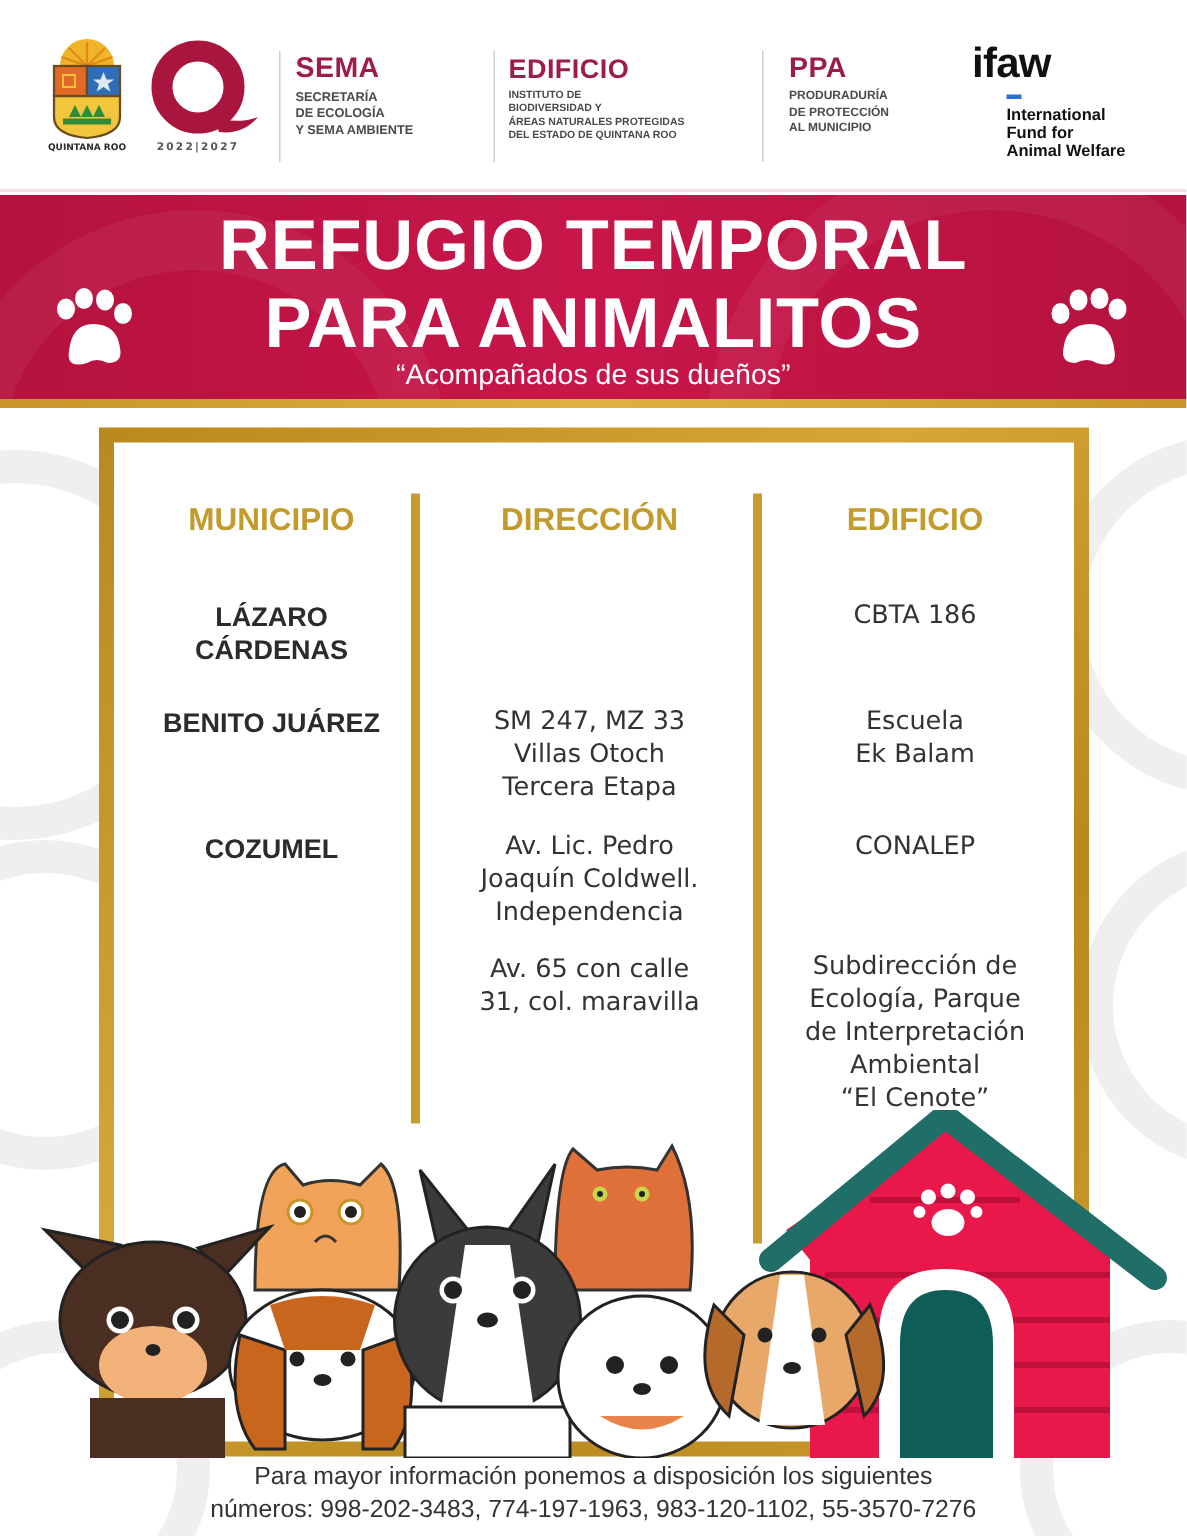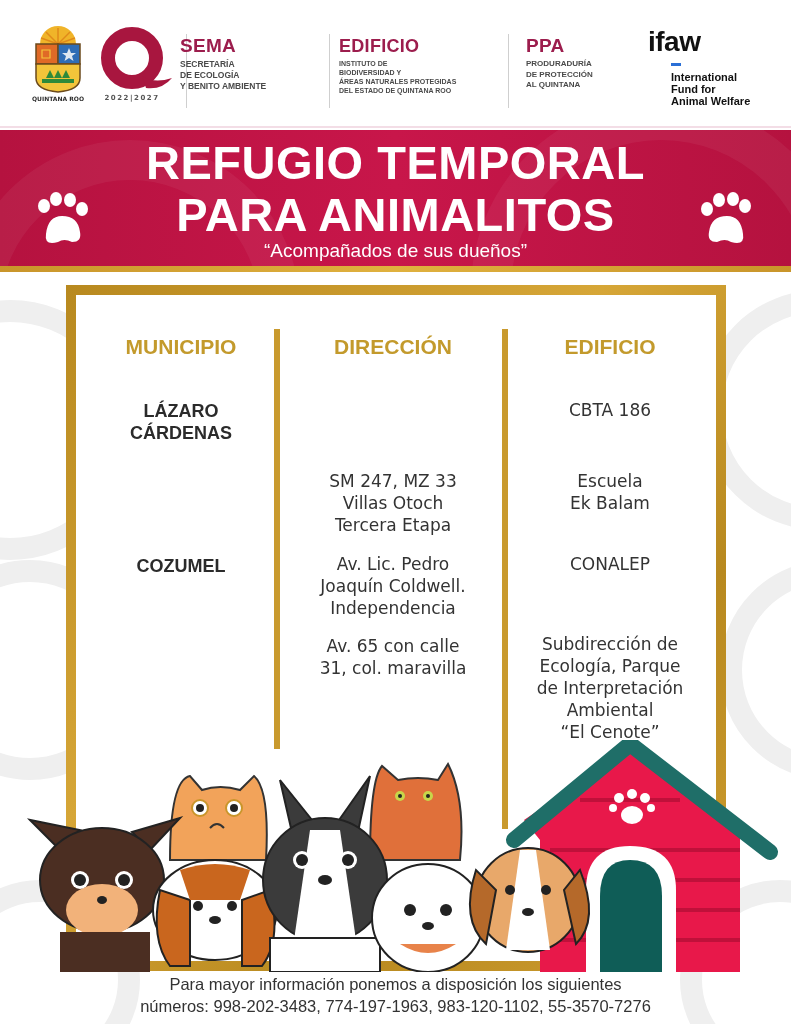--- a/index.html
+++ b/index.html
@@ -158,26 +158,26 @@
   <div class="qroo-label">QUINTANA ROO</div>
 
   <svg class="q-logo" viewBox="0 0 80 72">
     <circle cx="36" cy="34" r="24" fill="none" stroke="#a8163f" stroke-width="14"></circle>
     <path d="M46 52 Q58 60 76 54 Q66 66 50 64 Z" fill="#a8163f"></path>
   </svg>
   <div class="q-years">2022|2027</div>
 
   <div class="v-divider" style="left:186px;"></div>
 
-  <div class="org-block" style="left:180px;">
+  <div class="org-block" style="left:197px;">
     <div class="org-title">SEMA</div>
     <div class="org-sub">
       <div>SECRETARÍA</div>
       <div>DE ECOLOGÍA</div>
-      <div>Y BENITO AMBIENTE</div>
+      <div>Y SEMA AMBIENTE</div>
     </div>
   </div>
 
   <div class="v-divider" style="left:329px;"></div>
 
   <div class="org-block" style="left:339px;">
     <div class="org-title" style="font-size:18px;">EDIFICIO</div>
     <div class="org-sub small">
       <div>INSTITUTO DE</div>
       <div>BIODIVERSIDAD Y</div>
@@ -186,21 +186,21 @@
     </div>
   </div>
 
   <div class="v-divider" style="left:508px;"></div>
 
   <div class="org-block" style="left:526px;">
     <div class="org-title">PPA</div>
     <div class="org-sub" style="font-size:8px; line-height:10.5px;">
       <div>PRODURADURÍA</div>
       <div>DE PROTECCIÓN</div>
-      <div>AL QUINTANA</div>
+      <div>AL MUNICIPIO</div>
     </div>
   </div>
 
   <div class="ifaw-word">ifaw</div>
   <div class="ifaw-bar"></div>
   <div class="ifaw-sub">
     <div>International</div>
     <div>Fund for</div>
     <div>Animal Welfare</div>
   </div>
@@ -233,20 +233,21 @@
     <div class="col-divider" style="left:426px; top:34px; height:500px;"></div>
 
     <div class="col-head" style="left:206px; width:222px;">DIRECCIÓN</div>
     <div class="col-head" style="left:10px; width:190px;">MUNICIPIO</div>
     <div class="col-head" style="left:434px; width:200px;">EDIFICIO</div>
 
     <div class="cell muni" style="left:10px; width:190px; top:105px; white-space:pre-line;">LÁZARO
 CÁRDENAS</div>
     <div class="cell" style="left:434px; width:200px; top:104px; white-space:pre-line;">CBTA 186</div>
 
+    <div class="cell muni" style="left:10px; width:190px; top:176px; white-space:pre-line;">BENITO JUÁREZ</div>
     <div class="cell" style="left:206px; width:222px; top:175px; white-space:pre-line;">SM 247, MZ 33
 Villas Otoch
 Tercera Etapa</div>
     <div class="cell" style="left:434px; width:200px; top:175px; white-space:pre-line;">Escuela
 Ek Balam</div>
 
     <div class="cell muni" style="left:10px; width:190px; top:260px; white-space:pre-line;">COZUMEL</div>
     <div class="cell" style="left:206px; width:222px; top:258px; white-space:pre-line;">Av. Lic. Pedro
 Joaquín Coldwell.
 Independencia</div>

